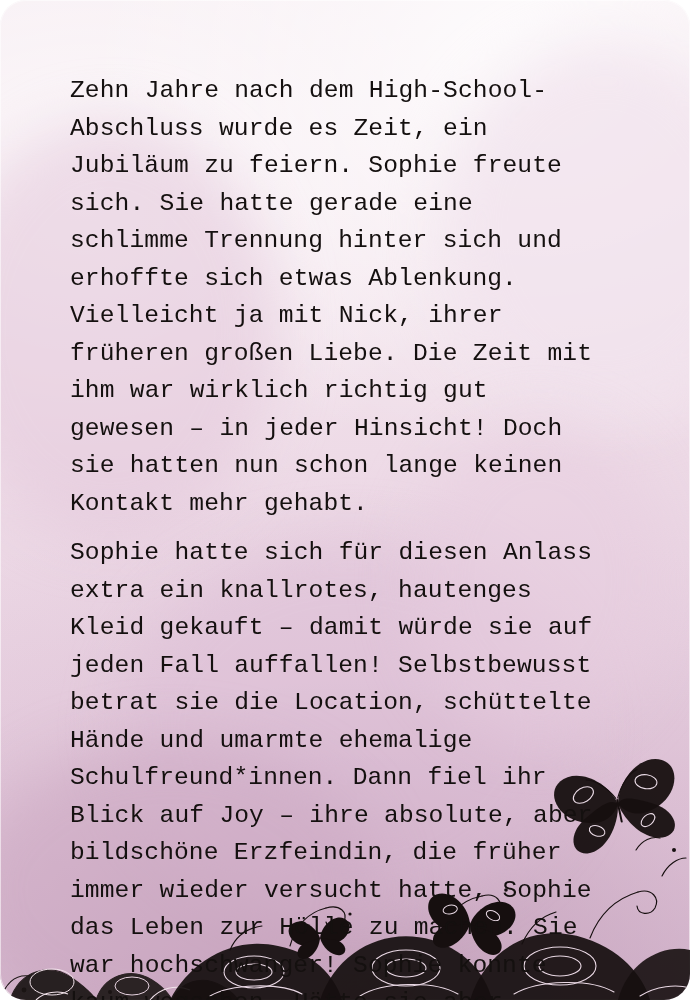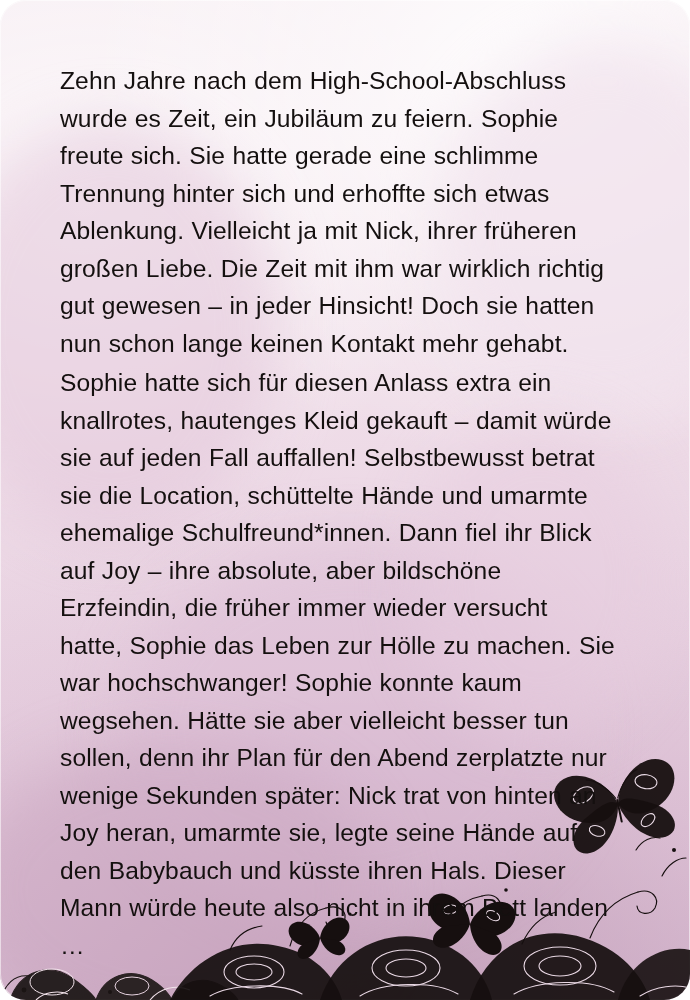--- a/index.html
+++ b/index.html
@@ -51,23 +51,23 @@
 
   .text-block {
     position: absolute;
     left: 58px;
     top: 60px;
     width: 560px;
     z-index: 5;
   }
 
   .text-block p {
-    margin: 2px;
+    margin: 12px;
     color: #14100f;
-    font-family: Liberation Sans, sans-serif;
+    font-family: Liberation Mono, monospace;
     font-size: 24.6px;
     line-height: 37.5px;
     text-align: left;
     letter-spacing: 0.1px;
     word-spacing: 0.4px;
   }
 
   .text-block p + p { margin-top: 0; }
 
   

